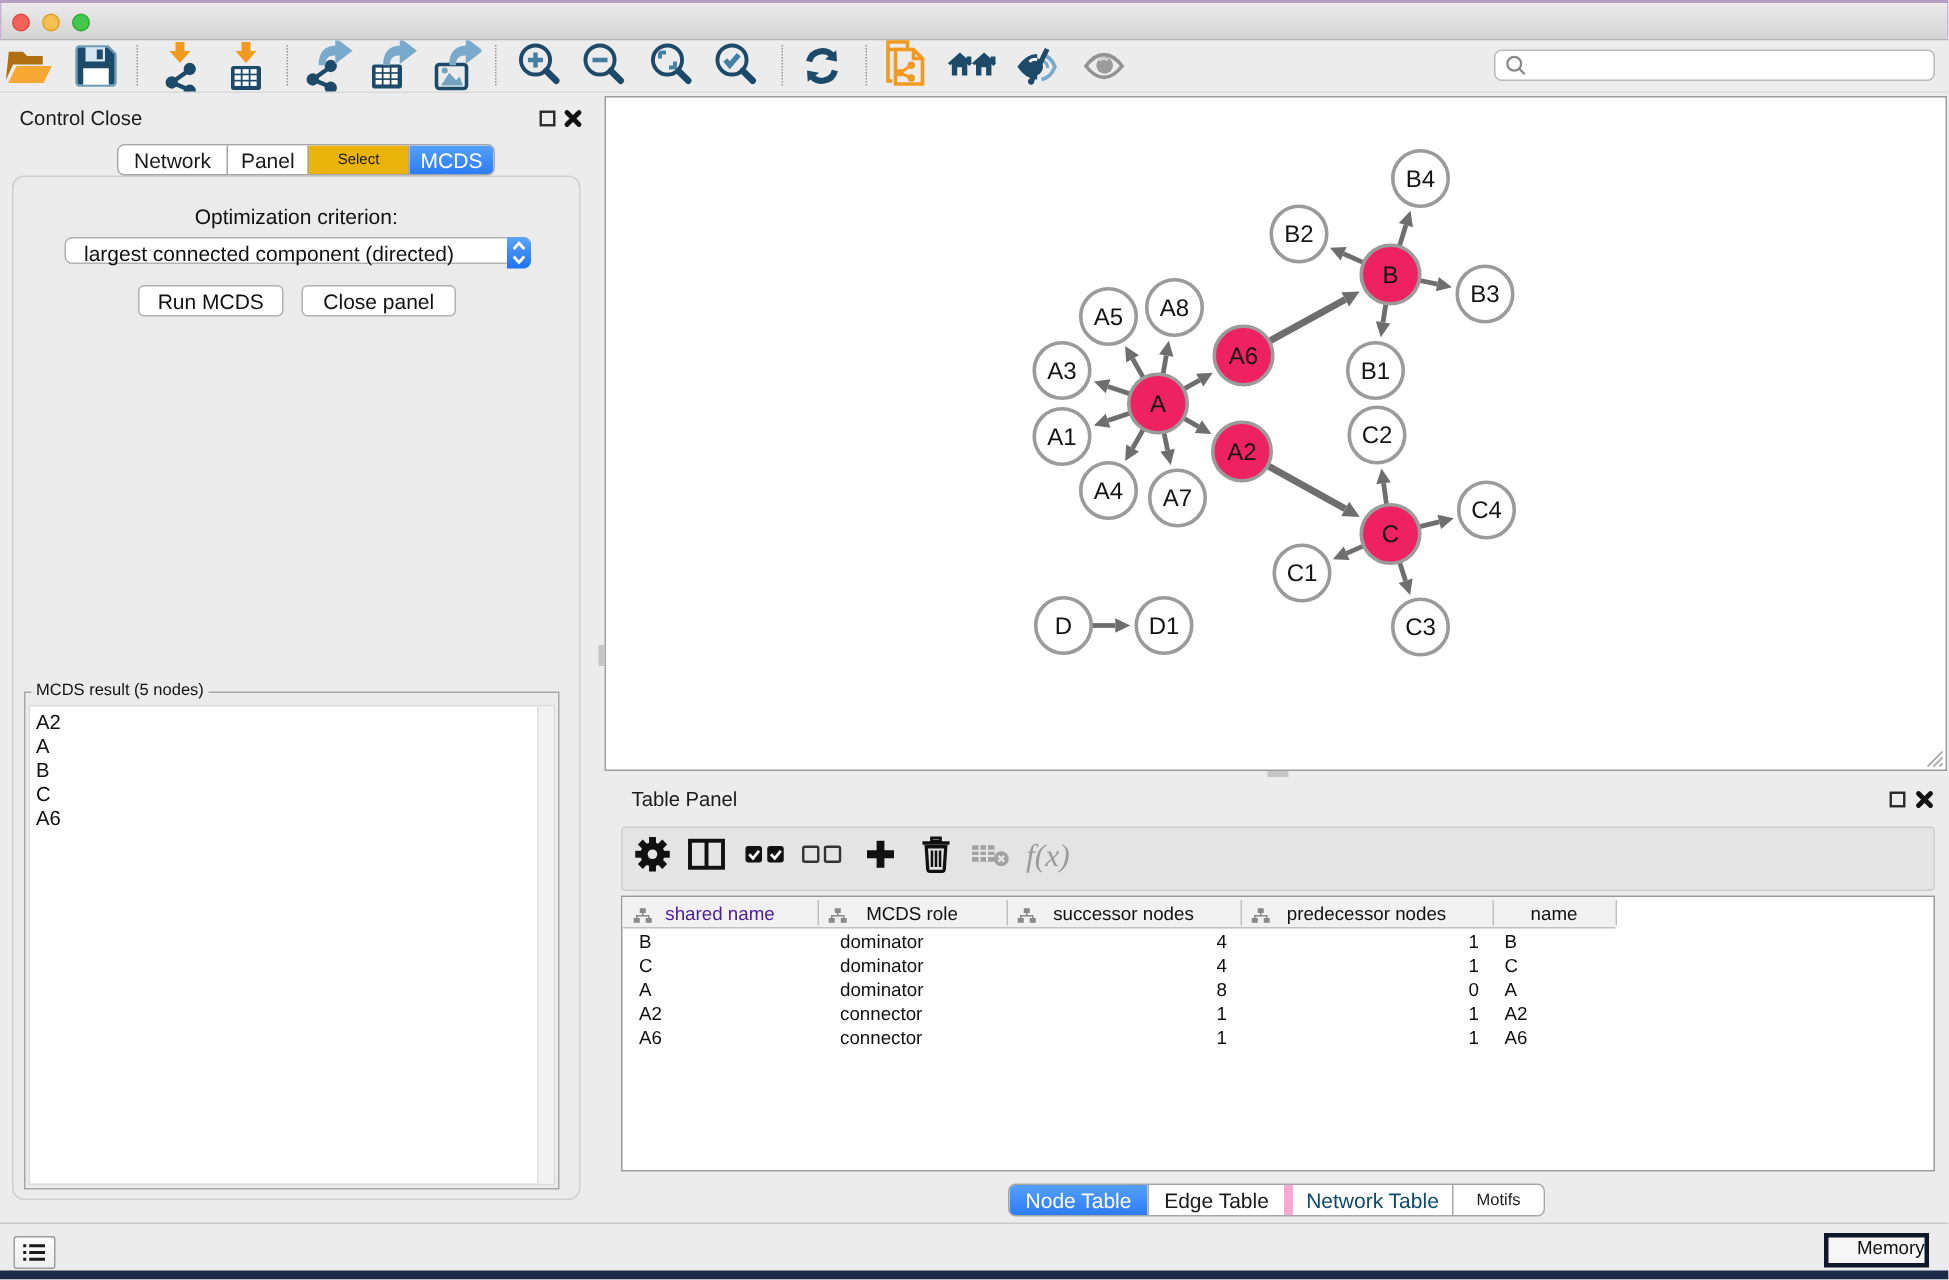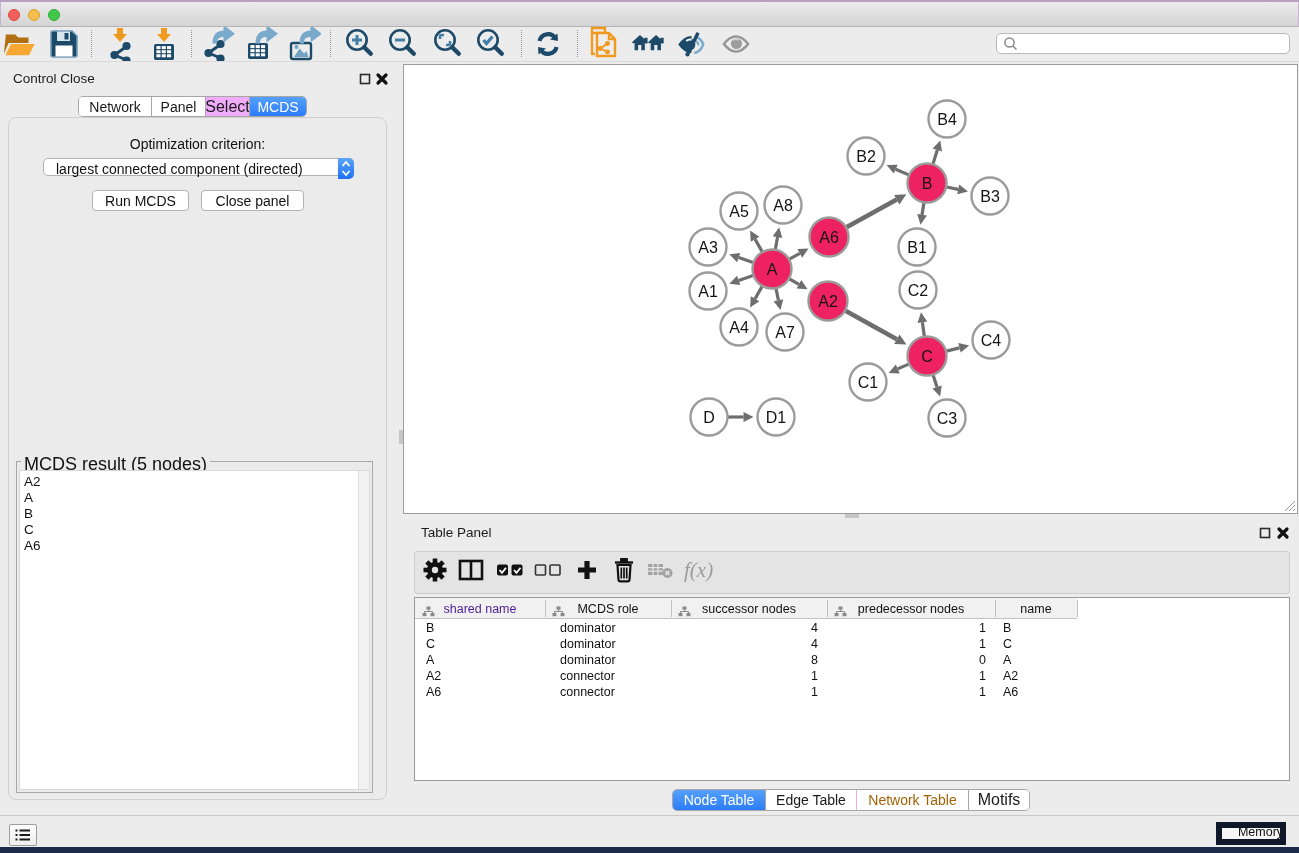--- a/index.html
+++ b/index.html
@@ -219,41 +219,41 @@
     <rect x="1.5" y="1.5" width="9" height="9" fill="none" stroke="#2b2b2b" stroke-width="1.6"></rect>
   </svg>
 <svg class="abs" style="left:375px;top:72px" width="14" height="14" viewBox="0 0 14 14">
     <path d="M3 3 L11 11 M11 3 L3 11" stroke="#111" stroke-width="3.2" stroke-linecap="round"></path>
   </svg>
 
 <div class="abs" style="left:8px;top:117px;width:379px;height:683px;background:#ebebeb;border:1px solid #cfcfcf;border-radius:8px"></div>
 <div style="position:absolute;left:78px;top:96px;height:21px;display:flex;border:1px solid #a6a6a6;border-radius:5px;overflow:hidden;background:#fff;box-sizing:border-box">
     <div style="width:72px;background:#fff;color:#1a1a1a;display:flex;align-items:center;justify-content:center;font-size:14px;box-sizing:border-box">Network</div>
     <div style="width:54px;border-left:1px solid #a6a6a6;background:#fff;color:#1a1a1a;display:flex;align-items:center;justify-content:center;font-size:14px;box-sizing:border-box">Panel</div>
-    <div style="width:44px;border-left:1px solid #a6a6a6;background:#f0abfc;color:#1a1a1a;display:flex;align-items:center;justify-content:center;font-size:16px;box-sizing:border-box">Select</div>
+    <div style="width:67px;border-left:1px solid #a6a6a6;background:#eab308;color:#1a1a1a;display:flex;align-items:center;justify-content:center;font-size:10px;box-sizing:border-box">Select</div>
     <div style="width:57px;border-left:1px solid #a6a6a6;background:linear-gradient(#55a0fb,#2c7cf8);color:#fff;display:flex;align-items:center;justify-content:center;font-size:14px;box-sizing:border-box">MCDS</div>
   </div>
 
 <div class="abs" style="left:8px;top:136px;width:379px;text-align:center;font-size:14px;color:#111">Optimization criterion:</div>
 
 <div class="abs" style="left:43px;top:158px;width:311px;height:18px;background:#fff;border:1px solid #b2b2b2;border-radius:5px">
   <div class="abs" style="left:12px;top:2px;font-size:14px;color:#111">largest connected component (directed)</div>
   <div class="abs" style="right:-1px;top:-1px;width:16px;height:21px;background:linear-gradient(#5ca4fb,#1f71f4);border-radius:0 5px 5px 0">
     <svg width="16" height="21" viewBox="0 0 16 21">
         <path d="M4.5 8 L8 4 L11.5 8" fill="none" stroke="#fff" stroke-width="1.8"></path>
         <path d="M4.5 13 L8 17 L11.5 13" fill="none" stroke="#fff" stroke-width="1.8"></path>
       </svg>
   </div>
 </div>
 
 <div class="abs" style="left:92px;top:190px;width:97px;height:21px;background:#fff;border:1px solid #b2b2b2;border-radius:4px;display:flex;align-items:center;justify-content:center;font-size:14px;color:#111">Run MCDS</div>
 <div class="abs" style="left:201px;top:190px;width:103px;height:21px;background:#fff;border:1px solid #b2b2b2;border-radius:4px;display:flex;align-items:center;justify-content:center;font-size:14px;color:#111">Close panel</div>
 
 <div class="abs" style="left:16px;top:461px;width:357px;height:332px;border:1px solid #a8a8a8">
-  <div class="abs" style="left:4px;top:-8px;background:#ebebeb;padding:0 3px;font-size:18px;color:#111">MCDS result (5 nodes)</div>
+  <div class="abs" style="left:4px;top:-8px;background:#ebebeb;padding:0 3px;font-size:11px;color:#111">MCDS result (5 nodes)</div>
   <div class="abs" style="left:2px;top:8px;right:2px;bottom:2px;background:#fff;border:1px solid #d9d9d9">
     <div class="abs" style="left:4px;top:3px;font-size:13.5px;color:#111;line-height:16px">A2<br>A<br>B<br>C<br>A6</div>
     <div class="abs" style="right:0;top:0;bottom:0;width:11px;background:#f2f2f2;border-left:1px solid #ddd"></div>
   </div>
 </div>
 
 <div class="abs" style="left:403px;top:64px;width:895px;height:450px;border:1px solid #9d9d9d;background:#fff">
   <svg class="abs" style="left:0;top:21px" width="893" height="427" font-family="Liberation Sans,sans-serif">
 <line x1="358.1" y1="165.6" x2="351.1" y2="153.2" stroke="#6e6e6e" stroke-width="3.2"></line>
 <polygon points="346.1,144.6 355.3,150.8 346.8,155.7" fill="#6e6e6e"></polygon>
@@ -489,37 +489,37 @@
 <span style="position:absolute;left:145px;top:1px">connector</span>
 <span style="position:absolute;left:256px;width:147px;top:1px;text-align:right">1</span>
 <span style="position:absolute;left:412px;width:159px;top:1px;text-align:right">1</span>
 <span style="position:absolute;left:588px;top:1px">A6</span>
 </div>
 </div>
 
 <div style="position:absolute;left:672px;top:789px;height:22px;display:flex;border:1px solid #a6a6a6;border-radius:5px;overflow:hidden;background:#fff;box-sizing:border-box">
     <div style="width:92px;background:linear-gradient(#55a0fb,#2c7cf8);color:#fff;display:flex;align-items:center;justify-content:center;font-size:14px;box-sizing:border-box">Node Table</div>
     <div style="width:91px;border-left:1px solid #a6a6a6;background:#fff;color:#1a1a1a;display:flex;align-items:center;justify-content:center;font-size:14px;box-sizing:border-box">Edge Table</div>
-    <div style="width:112px;border-left:1px solid #f9a8d4;background:#fff;color:#a16207;display:flex;align-items:center;justify-content:center;font-size:14px;box-sizing:border-box">Network Table</div>
-    <div style="width:61px;border-left:1px solid #a6a6a6;background:#fff;color:#1a1a1a;display:flex;align-items:center;justify-content:center;font-size:16px;box-sizing:border-box">Motifs</div>
+    <div style="width:112px;border-left:6px solid #f9a8d4;background:#fff;color:#0c4a6e;display:flex;align-items:center;justify-content:center;font-size:14px;box-sizing:border-box">Network Table</div>
+    <div style="width:61px;border-left:1px solid #a6a6a6;background:#fff;color:#1a1a1a;display:flex;align-items:center;justify-content:center;font-size:11px;box-sizing:border-box">Motifs</div>
   </div>
 
 <div class="abs" style="left:0;top:815px;width:1299px;border-top:1px solid #c9c9c9"></div>
 <div class="abs" style="left:9px;top:824px;width:28px;height:22px;background:linear-gradient(#fdfdfd,#eee);border:1px solid #9e9e9e;border-radius:2px;display:flex;align-items:center;justify-content:center">
   <svg width="16" height="14" viewBox="0 0 16 14">
       <g stroke="#1a1a1a" stroke-width="2">
         <line x1="4.5" y1="2.5" x2="15" y2="2.5"></line>
         <line x1="4.5" y1="7" x2="15" y2="7"></line>
         <line x1="4.5" y1="11.5" x2="15" y2="11.5"></line>
       </g>
       <g fill="#1a1a1a">
         <rect x="0.5" y="1.5" width="2" height="2"></rect>
         <rect x="0.5" y="6" width="2" height="2"></rect>
         <rect x="0.5" y="10.5" width="2" height="2"></rect>
       </g>
     </svg>
 </div>
-<div class="abs" style="left:1216px;top:822px;width:70px;height:23px;background:#f6f6f6;border:6px solid #0f172a;display:flex;align-items:flex-end;justify-content:center;gap:19px">
+<div class="abs" style="left:1216px;top:822px;width:70px;height:23px;background:#f6f6f6;border:3px solid #0f172a;display:flex;align-items:flex-start;justify-content:center;gap:19px">
   <div style="width:13px;height:13px;border-radius:50%;background:#1f9e38"></div>
   <span style="font-size:12.5px;color:#111">Memory</span>
 </div>
 
 <div class="abs" style="left:0;top:847px;width:1299px;height:6px;background:#1c2b4a"></div>
 
 </body></html>

